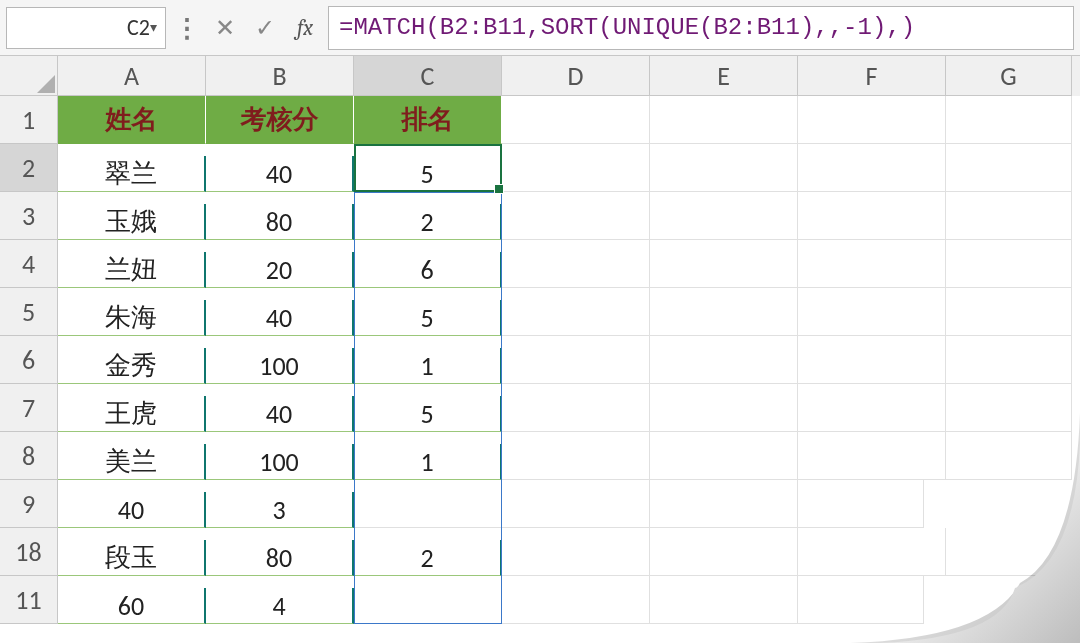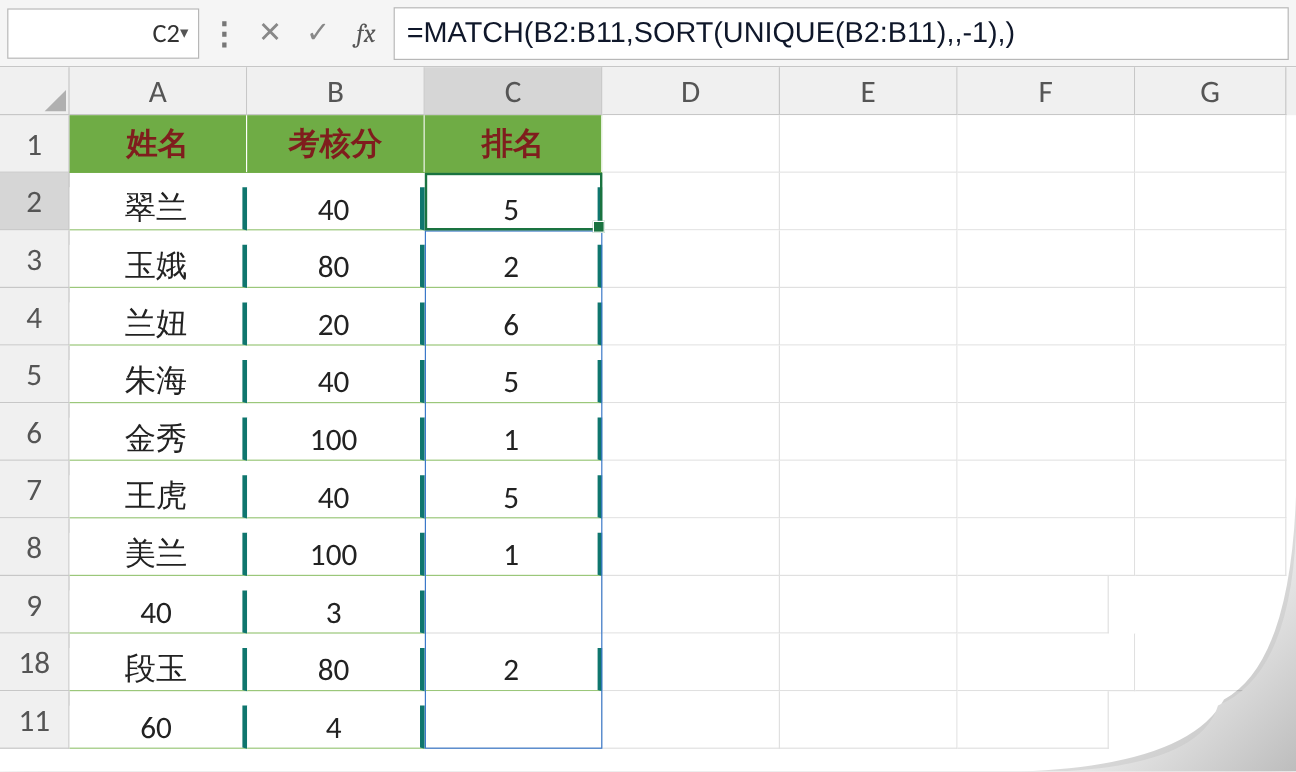--- a/index.html
+++ b/index.html
@@ -66,23 +66,23 @@
     font-family: "Cambria", serif;
     color: #555;
     font-size: 22px;
   }
   .formula-input {
     flex: 1;
     height: 44px;
     background: #fff;
     border: 1px solid #b7b7b7;
     font-size: 24px;
-    font-family: Liberation Sans, sans-serif;
+    font-family: Liberation Mono, monospace;
     padding: 0 10px;
-    color: #0f172a;
+    color: #701a75;
     display: flex;
     align-items: center;
   }
 
   
   .grid {
     position: relative;
     background: #fff;
   }
   .hdr-row {
@@ -150,21 +150,21 @@
   .th {
     background: #6fac45;
     color: #7f1d1d;
     font-weight: 600;
     font-size: 26px;
     border-right: 1px solid #fff;
     border-bottom: 1px solid #6fac45;
   }
   .data-cell {
     border-bottom: 1px solid #9bc77a;
-    border-right: 4px solid #0f766e;
+    border-right: 2px solid #0f766e;
     margin-top: 12px;
   }
 
   
   .active-cell-frame {
     position: absolute;
     border: 2px solid #1a7340;
     pointer-events: none;
     z-index: 5;
   }

